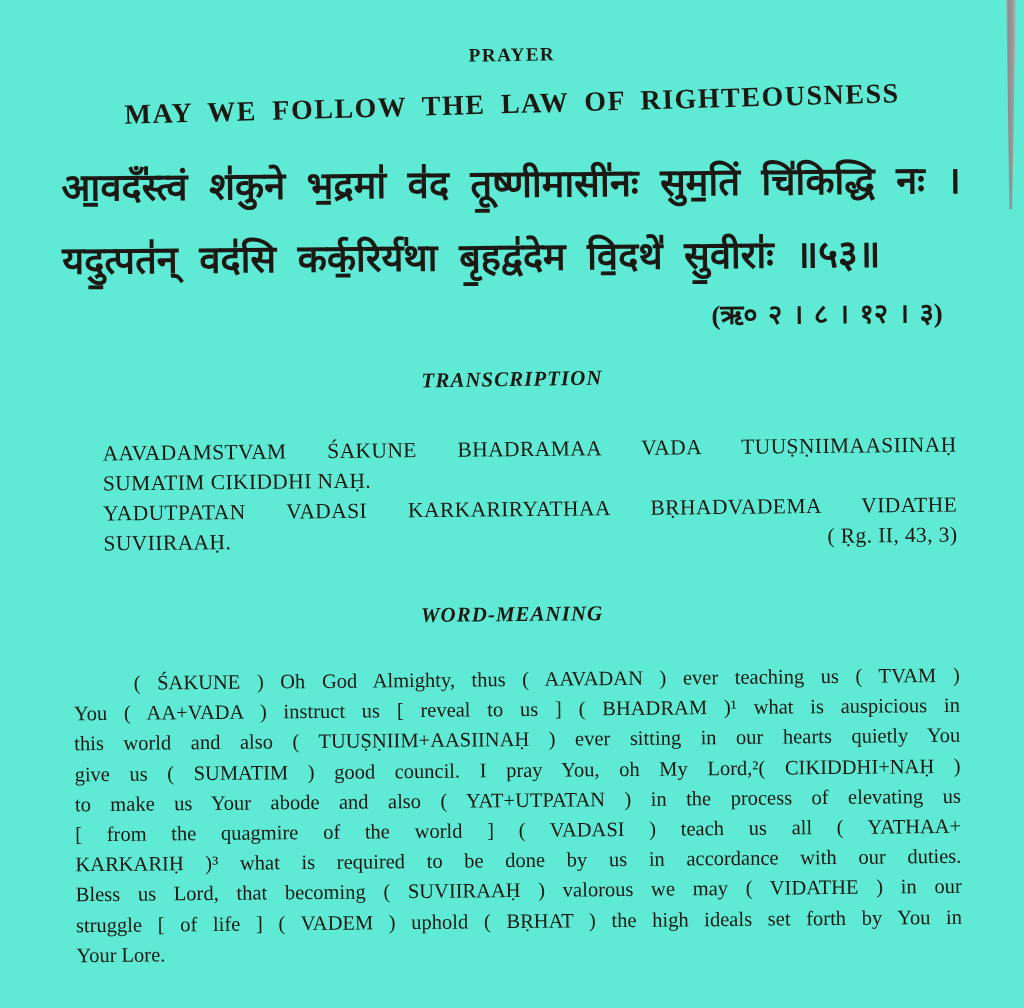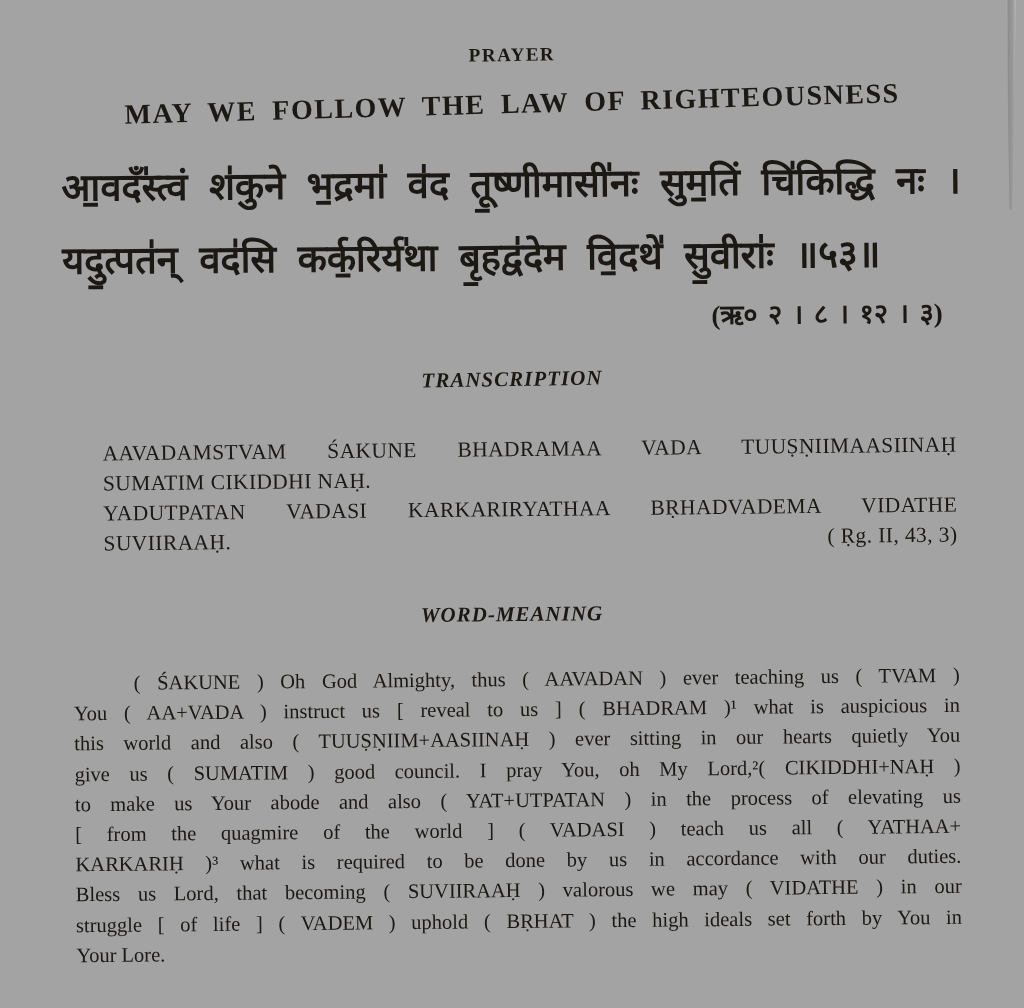--- a/index.html
+++ b/index.html
@@ -3,21 +3,21 @@
 <meta charset="utf-8">
 <style>
   html,body { margin:0; padding:0; }
   body {
     width:1024px; height:1008px;
     background:#ffffff;
     font-family:"Liberation Serif","DejaVu Serif",serif;
   }
   .page {
     position:relative; width:1024px; height:1008px; overflow:hidden;
-    background:#a3a3a3;
+    background:#5eead4;
     color:#1c1914;
   }
 
   
   .edge-strip {
     position:absolute; top:0; right:7px; width:13px; height:218px;
     background:linear-gradient(to right,#c9c9c9 0%,#8d8d8d 35%,#9b9b9b 70%,#c2c2c2 100%);
     clip-path:polygon(18% 0, 92% 0, 62% 96%, 42% 96%);
     filter:blur(0.4px);
   }

